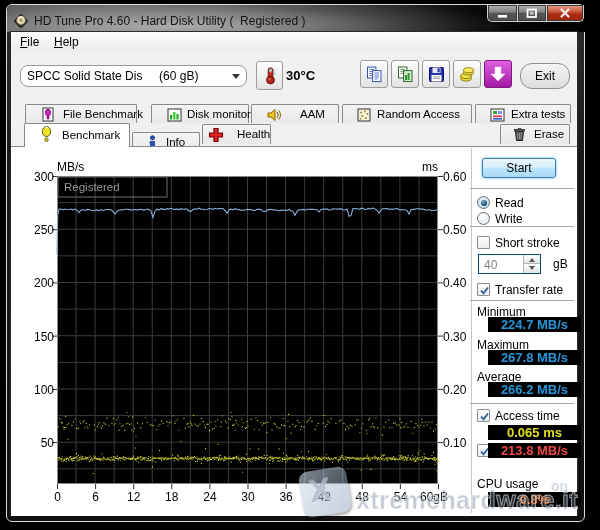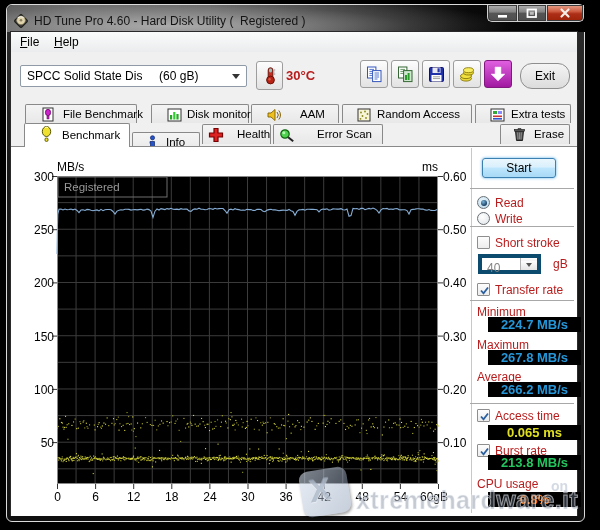--- a/index.html
+++ b/index.html
@@ -14,41 +14,41 @@
 #capbtns{position:absolute;right:0;top:0;height:16px;display:flex}
 .cap{height:17px;border:1px solid #cfcfcf;border-top:none;background:linear-gradient(#b2b2b2,#828282 45%,#565656 50%,#4e4e4e);position:relative;box-shadow:inset 0 0 0 1px #3a3a3a}
 .cap.min{width:30px;border-bottom-left-radius:5px;border-right:none}
 .cap.max{width:29px;border-right:none}
 .cap.close{width:38px;border-bottom-right-radius:5px;background:linear-gradient(#e8a28c,#cc5c42 40%,#ad2e16 55%,#9c2208)}
 
 #menubar{position:absolute;left:0;top:0;width:566px;height:20px;background:linear-gradient(#fafbfb,#ebeced)}
 .menuitem{position:absolute;top:3px;font-size:12px;color:#000}
 
 #toolbar{position:absolute;left:0;top:20px;width:566px;height:72px;background:#f0f0f0}
-#combo{position:absolute;left:9px;top:13px;width:227px;height:22px;background:#fff;border:1px solid #8e9aa5;border-radius:2px}
+#combo{position:absolute;left:9px;top:13px;width:227px;height:22px;background:#fff;border:1px solid #8e9aa5;border-radius:8px}
 #combo .ctext{position:absolute;left:6px;top:3px;font-size:12px;white-space:pre}
 #combo .arr{position:absolute;right:6px;top:8px;width:0;height:0;border-left:4px solid transparent;border-right:4px solid transparent;border-top:5px solid #333}
 .tbtn{position:absolute;top:8px;width:28px;height:28px;border:1px solid #9d9d9d;border-radius:3px;background:linear-gradient(#fdfdfd,#e2e2e2)}
 .tbtn svg{position:absolute;left:5px;top:5px}
 #exitbtn{position:absolute;left:509px;top:11px;width:50px;height:26px;border:1px solid #8e8e8e;border-radius:12px;background:linear-gradient(#f4f4f4,#dcdcdc);text-align:center;font-size:12px;line-height:24px}
 
 .tab{position:absolute;height:20px;border:1px solid #898989;border-bottom:none;border-radius:2px 2px 0 0;background:linear-gradient(#f4f4f4,#e8e8e8);font-size:11.5px;white-space:nowrap}
 .tab .ic,.tabact .ic{position:absolute;left:13px;top:2px}
 .tab .lb,.tabact .lb{position:absolute;top:3px}
 .tabact .lb{top:5px}
 .tabact .ic{top:4px}
 #content{position:absolute;left:0;top:114px;width:566px;height:370px;background:#fff;border-top:1px solid #898989}
 .tabact{position:absolute;height:24px;background:#fff;border:1px solid #898989;border-bottom:none;border-radius:2px 2px 0 0;font-size:11.5px;z-index:5}
 
 .sep{position:absolute;height:1px;background:#a8a8a8}
 .vsep{position:absolute;width:1px;background:#c8c8c8}
 .blackbox{position:absolute;left:477px;width:93px;height:15px;background:#000;text-align:center;font-weight:bold;font-size:13px;line-height:15px}
 .cb{position:absolute;width:13px;height:13px;background:linear-gradient(#fdfdfd,#ececec);border:1px solid #8e8e8e;border-radius:1px}
 .radio{position:absolute;width:13px;height:13px;border-radius:50%;border:1px solid #6a7076;background:radial-gradient(circle at 40% 35%,#fff,#dfe4e8)}
-.lbl{position:absolute;font-size:12px;color:#b91c1c}
+.lbl{position:absolute;font-size:12px;color:#000000}
 svg{display:block}
 </style></head><body>
 <div id="win">
   <div id="titlebar"></div>
 
   <svg class="abs" style="left:7px;top:9px" width="14" height="14" viewBox="0 0 14 14">
     <rect x="2.1" y="2.1" width="9.8" height="9.8" rx="1.5" transform="rotate(45 7 7)" fill="#3e3e3c" stroke="#1c1c18" stroke-width="1"></rect>
     <circle cx="7" cy="6.3" r="4.3" fill="#ded3ac" stroke="#8a8060" stroke-width="0.6"></circle>
     <circle cx="7" cy="6.3" r="1.3" fill="#8a8060"></circle>
     <path d="M4 3.6a4.5 3.5 0 0 1 5.6-0.2" fill="none" stroke="#fff" stroke-width="1" opacity="0.85"></path>
@@ -210,30 +210,20 @@
         <span class="lb" style="left:33px">Info</span>
       </div>
 <div class="tab" style="left:191px;top:92px;width:69px;">
         <span class="ic" style="left:5px;top:2px">
           <svg width="16" height="15" viewBox="0 0 16 15">
             <path d="M6 1.5h4v4.5h4.5v4H10v4.5H6V10H1.5V6H6z" fill="#dd2222" stroke="#770000" stroke-width="1.2"></path>
           </svg>
         </span>
         <span class="lb" style="left:34px">Health</span>
       </div>
-<div class="tab" style="left:262px;top:92px;width:110px;">
-        <span class="ic" style="left:5px;top:3px">
-          <svg width="16" height="15" viewBox="0 0 16 15">
-            <circle cx="6" cy="6" r="4.2" fill="#33cc33" fill-opacity="0.85" stroke="#116611" stroke-width="1.2"></circle>
-            <circle cx="4.8" cy="4.8" r="1.5" fill="#bbffbb" opacity="0.9"></circle>
-            <path d="M9.2 9.2l5 4" stroke="#222" stroke-width="2"></path>
-          </svg>
-        </span>
-        <span class="lb" style="left:43px">Error Scan</span>
-      </div>
 <div class="tab" style="left:489px;top:92px;width:70px;">
         <span class="ic" style="left:12px;top:2px">
           <svg width="13" height="15" viewBox="0 0 13 15">
             <path d="M2.5 4h8l-1 9.5h-6z" fill="#555" stroke="#222" stroke-width="1"></path>
             <rect x="1.5" y="2.5" width="10" height="1.6" fill="#666" stroke="#222" stroke-width="0.7"></rect>
             <path d="M5 2.5V1.7h3v0.8" fill="none" stroke="#222" stroke-width="0.9"></path>
             <path d="M4.6 5.5l.4 6.5M6.5 5.5v6.5M8.4 5.5l-.4 6.5" stroke="#999" stroke-width="0.8"></path>
           </svg>
         </span>
         <span class="lb" style="left:33px">Erase</span>
@@ -246,21 +236,21 @@
 <div class="sep" style="left:459px;top:268px;width:104px"></div>
 <div class="sep" style="left:459px;top:371px;width:104px"></div>
 <div class="radio" style="left:466px;top:164px;background:radial-gradient(circle at 40% 35%,#e8f4fa,#b8d8ea)">
         <div style="position:absolute;left:2.5px;top:2.5px;width:6px;height:6px;border-radius:50%;background:radial-gradient(circle at 38% 32%,#7ab2d8,#13375a 75%)"></div>
       </div>
 <div class="lbl" style="left:484px;top:164px">Read</div>
 <div class="radio" style="left:466px;top:180px"></div>
 <div class="lbl" style="left:484px;top:180px">Write</div>
 <div class="cb" style="left:466px;top:204px"></div>
 <div class="lbl" style="left:484px;top:204px">Short stroke</div>
-<div style="position:absolute;left:467px;top:222px;width:63px;height:20px;background:#fff;border:4px solid #0c4a6e">
+<div style="position:absolute;left:467px;top:222px;width:63px;height:20px;background:#fff;border:1px solid #0c4a6e">
 <span style="position:absolute;left:5px;top:3px;font-size:12px;color:#838383">40</span>
 <span style="position:absolute;right:0;top:0;width:17px;height:9px;background:linear-gradient(#fdfdfd,#e4e4e4);border-left:1px solid #b2b2b2;border-bottom:1px solid #b2b2b2">
           <i style="position:absolute;left:5px;top:3px;width:0;height:0;border-left:3px solid transparent;border-right:3px solid transparent;border-bottom:4px solid #555"></i>
         </span>
 <span style="position:absolute;right:0;bottom:0;width:17px;height:9px;background:linear-gradient(#fdfdfd,#e4e4e4);border-left:1px solid #b2b2b2">
           <i style="position:absolute;left:5px;top:2px;width:0;height:0;border-left:3px solid transparent;border-right:3px solid transparent;border-top:4px solid #555"></i>
         </span>
 </div>
 <div class="lbl" style="left:542px;top:225px">gB</div>
 <div class="cb" style="left:466px;top:251px">
@@ -281,21 +271,21 @@
         </svg>
       </div>
 <div class="lbl" style="left:484px;top:377px">Access time</div>
 <div class="blackbox" style="top:393px;color:#e0e020">0.065 ms</div>
 <div class="cb" style="left:466px;top:412px">
         <svg width="11" height="11" viewBox="0 0 11 11" style="position:absolute;left:0.5px;top:0.5px">
           <path d="M2 5.5l2.5 2.8L9 2.5" fill="none" stroke="#2c5f9e" stroke-width="1.8"></path>
         </svg>
       </div>
 <div class="lbl" style="left:484px;top:412px">Burst rate</div>
-<div class="blackbox" style="top:423px;color:#22c55e">213.8 MB/s</div>
+<div class="blackbox" style="top:411px;color:#ef4444">213.8 MB/s</div>
 <div class="lbl" style="left:466px;top:445px">CPU usage</div>
 <div class="blackbox" style="top:460px;color:#f97316">0.8%</div>
   </div>
 </div>
 
 <svg class="abs" style="left:30px;top:158px" width="445" height="350" viewBox="0 0 445 350">
   <g transform="translate(27,18)">
     <rect x="0" y="0" width="381" height="308" fill="#000"></rect>
     <path d="M19.05 0V308 M38.10 0V308 M57.15 0V308 M76.20 0V308 M95.25 0V308 M114.30 0V308 M133.35 0V308 M152.40 0V308 M171.45 0V308 M190.50 0V308 M209.55 0V308 M228.60 0V308 M247.65 0V308 M266.70 0V308 M285.75 0V308 M304.80 0V308 M323.85 0V308 M342.90 0V308 M361.95 0V308 M0 26.62H381 M0 53.24H381 M0 79.86H381 M0 106.48H381 M0 133.10H381 M0 159.72H381 M0 186.34H381 M0 212.96H381 M0 239.58H381 M0 266.20H381 M0 292.82H381" stroke="#3c3c3c" stroke-width="1"></path>
     <rect x="0.5" y="0.5" width="380" height="307" fill="none" stroke="#888" stroke-width="1"></rect>

